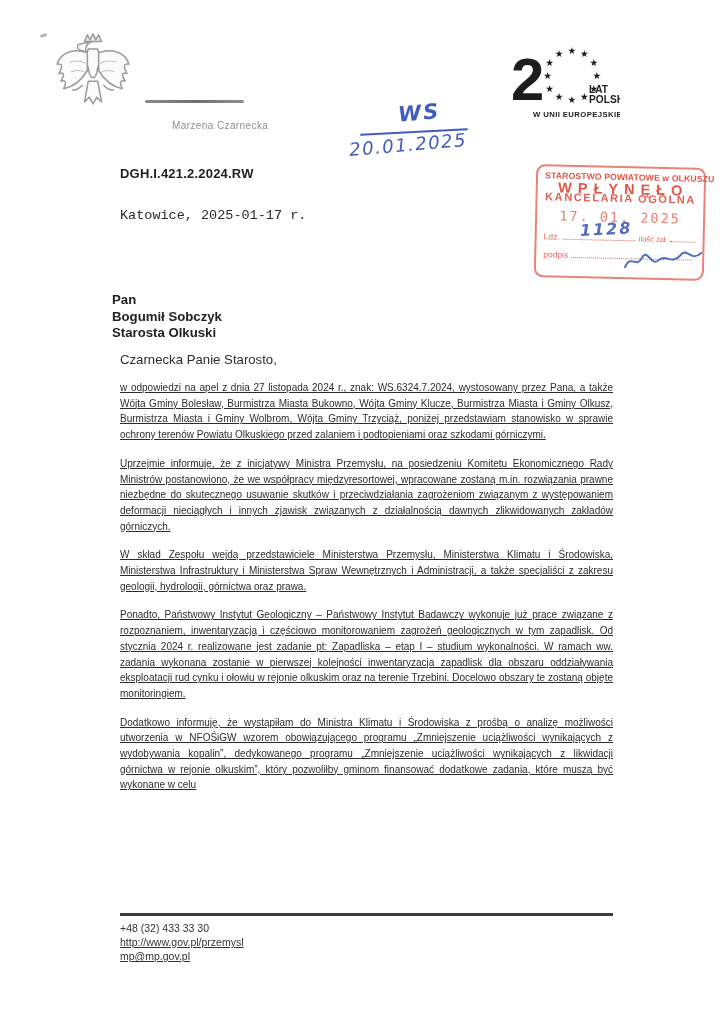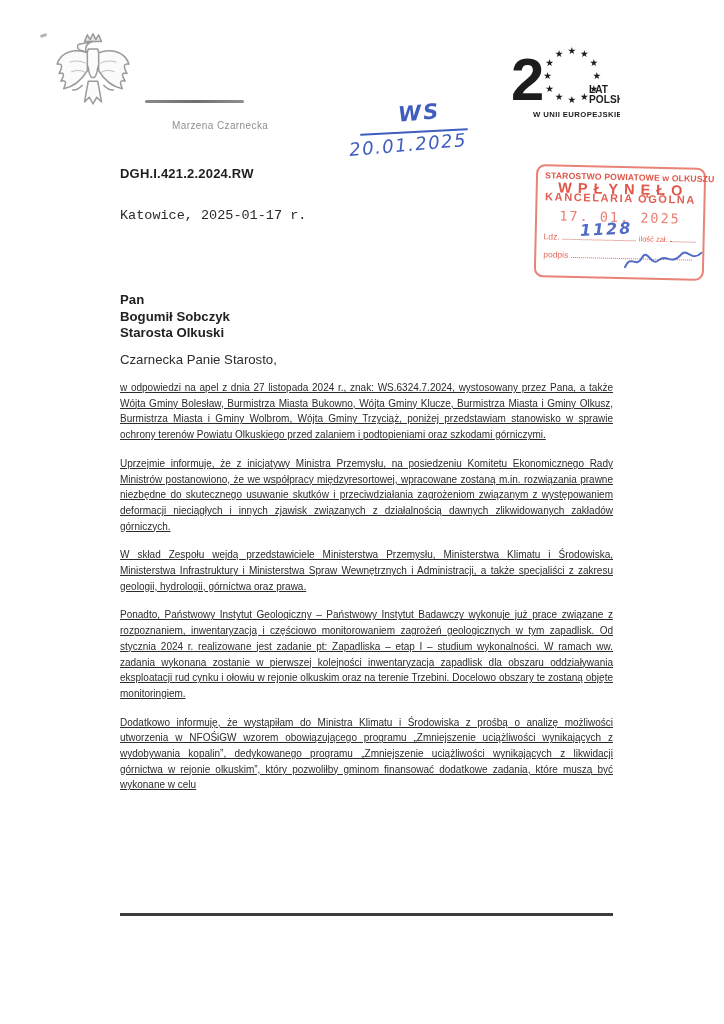--- a/index.html
+++ b/index.html
@@ -45,21 +45,21 @@
     letter-spacing:2px; color:#ea8172; text-align:center; margin-top:5px;}
   .stamp-row{display:flex; align-items:flex-end; font-size:8.5px; margin-top:8px;
     position:relative; opacity:.9;}
   .stamp-row .dots{flex:1; border-bottom:1.6px dotted #e05648; margin:0 3px 2px 3px; height:6px;}
   .stamp-row .dots-short{width:26px; border-bottom:1.6px dotted #e05648; margin:0 0 2px 2px; height:6px;}
   .stamp-small{font-size:7.5px; white-space:nowrap;}
   .hw-ldz{position:absolute; left:36px; top:-13px; font-size:16px; font-weight:bold;
     transform:rotate(-4deg); letter-spacing:2px;}
   .hw-sign{position:absolute; right:-10px; bottom:-14px; width:84px; height:32px;}
   
-  .recipient{position:absolute; left:120px; top:292px; font-size:13.2px;
+  .recipient{position:absolute; left:112px; top:292px; font-size:13.2px;
     font-weight:bold; line-height:16.5px; color:#222;}
   .greeting{position:absolute; left:120px; top:352px; font-size:13.2px;}
   .body{position:absolute; left:120px; top:380px; width:493px; font-size:10px;
     line-height:15.7px; text-align:justify; color:#2c2c2c;text-decoration:underline;}
   .body p{margin:0 0 13px 0;}
   
   .footer-rule{position:absolute; left:120px; top:913px; width:493px; height:2.5px;
     background:#3d3d3d;}
   .footer-left{position:absolute; left:120px; top:921px; font-size:10.5px;
     line-height:14px; color:#333;}
@@ -149,14 +149,19 @@
 
   <div class="body">
     <p>w odpowiedzi na apel z dnia 27 listopada 2024 r., znak: WS.6324.7.2024, wystosowany przez Pana, a także Wójta Gminy Bolesław, Burmistrza Miasta Bukowno, Wójta Gminy Klucze, Burmistrza Miasta i Gminy Olkusz, Burmistrza Miasta i Gminy Wolbrom, Wójta Gminy Trzyciąż, poniżej przedstawiam stanowisko w sprawie ochrony terenów Powiatu Olkuskiego przed zalaniem i podtopieniami oraz szkodami górniczymi.</p>
     <p>Uprzejmie informuję, że z inicjatywy Ministra Przemysłu, na posiedzeniu Komitetu Ekonomicznego Rady Ministrów postanowiono, że we współpracy międzyresortowej, wpracowane zostaną m.in. rozwiązania prawne niezbędne do skutecznego usuwanie skutków i przeciwdziałania zagrożeniom związanym z występowaniem deformacji nieciągłych i innych zjawisk związanych z działalnością dawnych zlikwidowanych zakładów górniczych.</p>
     <p>W skład Zespołu wejdą przedstawiciele Ministerstwa Przemysłu, Ministerstwa Klimatu i Środowiska, Ministerstwa Infrastruktury i Ministerstwa Spraw Wewnętrznych i Administracji, a także specjaliści z zakresu geologii, hydrologii, górnictwa oraz prawa.</p>
     <p>Ponadto, Państwowy Instytut Geologiczny – Państwowy Instytut Badawczy wykonuje już prace związane z rozpoznaniem, inwentaryzacją i częściowo monitorowaniem zagrożeń geologicznych w tym zapadlisk. Od stycznia 2024 r. realizowane jest zadanie pt: Zapadliska – etap I – studium wykonalności. W ramach ww. zadania wykonana zostanie w pierwszej kolejności inwentaryzacja zapadlisk dla obszaru oddziaływania eksploatacji rud cynku i ołowiu w rejonie olkuskim oraz na terenie Trzebini. Docelowo obszary te zostaną objęte monitoringiem.</p>
     <p>Dodatkowo informuję, że wystąpiłam do Ministra Klimatu i Środowiska z prośbą o analizę możliwości utworzenia w NFOŚiGW wzorem obowiązującego programu „Zmniejszenie uciążliwości wynikających z wydobywania kopalin”, dedykowanego programu „Zmniejszenie uciążliwości wynikających z likwidacji górnictwa w rejonie olkuskim”, który pozwoliłby gminom finansować dodatkowe zadania, które muszą być wykonane w celu</p>
   </div>
 
   <div class="footer-rule"></div>
+  <div class="footer-left">
+    <div>+48 (32) 433 33 30</div>
+    <div class="link">http://www.gov.pl/przemysl</div>
+    <div class="link">mp@mp.gov.pl</div>
+  </div>
 
 </div>
 
 </body></html>

